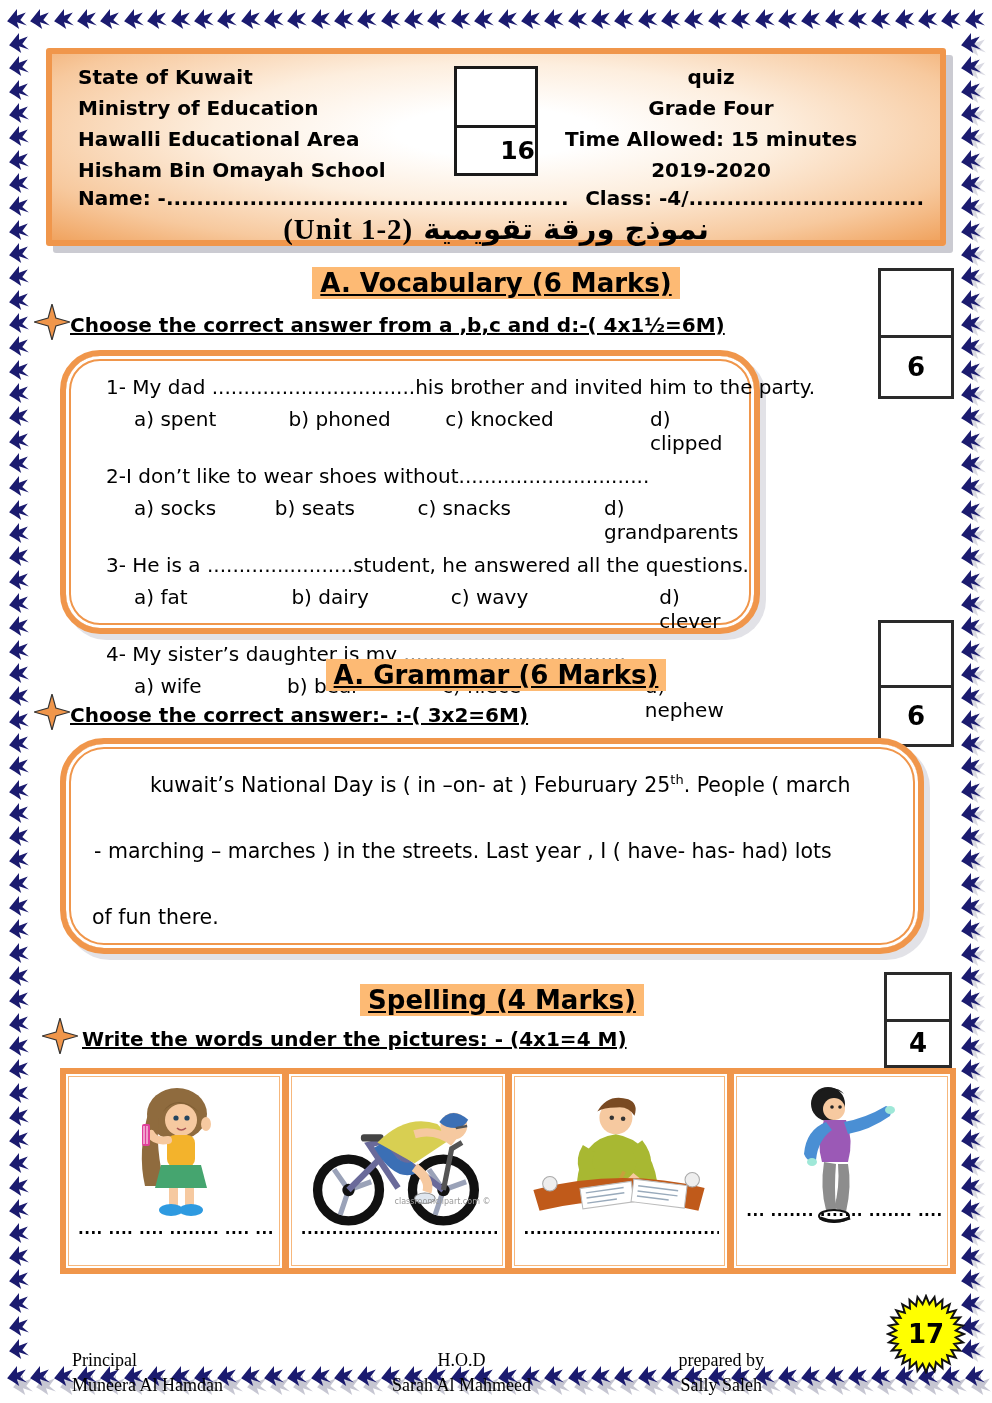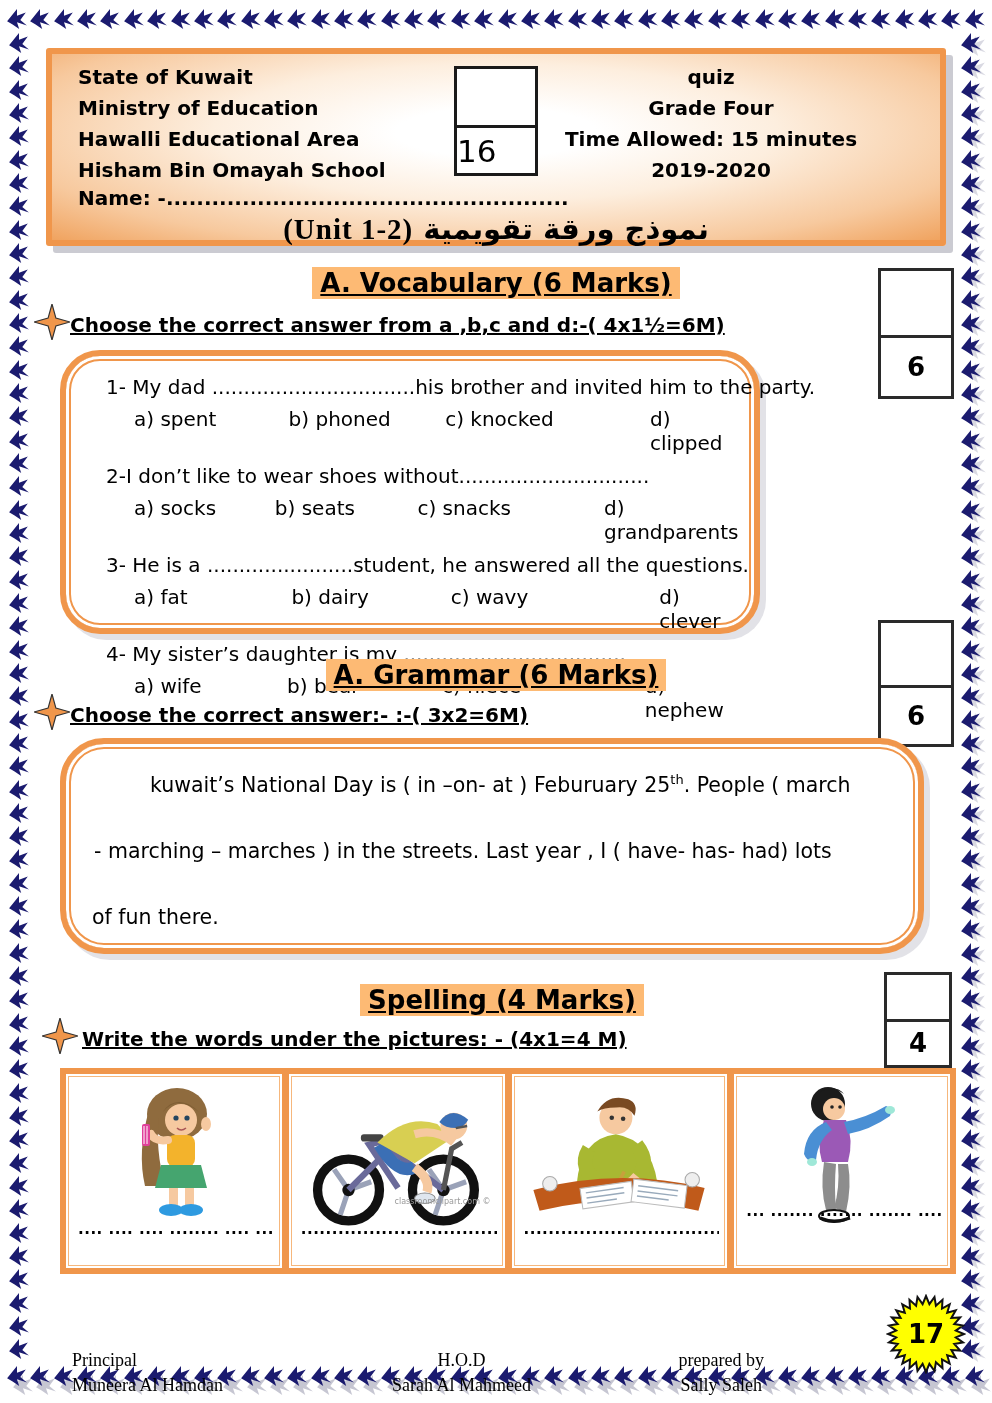--- a/index.html
+++ b/index.html
@@ -21,21 +21,21 @@
     border:6px solid #F0964B;border-radius:3px;
     background:radial-gradient(ellipse at 50% 42%, #ffffff 16%, #fdeede 45%, #f7c99e 78%, #f0a35f 100%);
     box-shadow:7px 7px 0 rgba(140,140,155,.45);
   }
   .h-left{position:absolute;left:26px;top:8px;font-weight:bold;font-size:20px;line-height:31px;white-space:nowrap;}
   .h-right{position:absolute;right:14px;top:8px;width:430px;text-align:center;font-weight:bold;font-size:20px;line-height:31px;white-space:nowrap;}
   .h-name{position:absolute;left:26px;top:132px;font-weight:bold;font-size:20px;white-space:nowrap;}
   .h-class{position:absolute;right:16px;top:132px;font-weight:bold;font-size:20px;white-space:nowrap;}
   .score-box{position:absolute;left:402px;top:12px;width:84px;height:110px;background:#fff;border:3px solid #1a1a1a;box-sizing:border-box;}
   .score-top{height:56px;border-bottom:3px solid #1a1a1a;}
-  .score-bottom{height:46px;text-align:left;font-size:31px;font-weight:normal;line-height:46px;}
+  .score-bottom{height:46px;text-align:right;font-size:25px;font-weight:bold;line-height:46px;}
   .header-title{position:absolute;left:0;right:0;bottom:-6px;text-align:center;font-size:29px;font-weight:bold;white-space:nowrap;margin-top:23px;}
   .header-title .en{font-family:"Liberation Serif",serif;font-weight:900;letter-spacing:1px;}
   .header-title .ar{font-family:"DejaVu Sans",sans-serif;}
 
   
   .sec-heading{position:absolute;left:0;right:0;text-align:center;z-index:2;}
   .sec-heading span{background:#fdba74;font-weight:bold;font-size:26px;text-decoration:underline;padding:1px 8px;}
   .instruction{position:absolute;font-weight:bold;font-size:20px;text-decoration:underline;z-index:2;white-space:nowrap;}
   .star{position:absolute;z-index:3;width:36px;height:36px;}
 
@@ -692,20 +692,21 @@
     <div>Hawalli Educational Area</div>
     <div>Hisham Bin Omayah School</div>
   </div>
   <div class="h-right">
     <div>quiz</div>
     <div>Grade Four</div>
     <div>Time Allowed: 15 minutes</div>
     <div>2019-2020</div>
   </div>
   <div class="h-name">Name: -.....................................................</div>
+  <div class="h-class">Class: -4/...............................</div>
   <div class="score-box">
     <div class="score-top"></div>
     <div class="score-bottom">16</div>
   </div>
   <div class="header-title">
     <span class="en">(Unit 1-2)</span>
     <span class="ar" dir="rtl">نموذج ورقة تقويمية</span>
   </div>
 </div>
 

